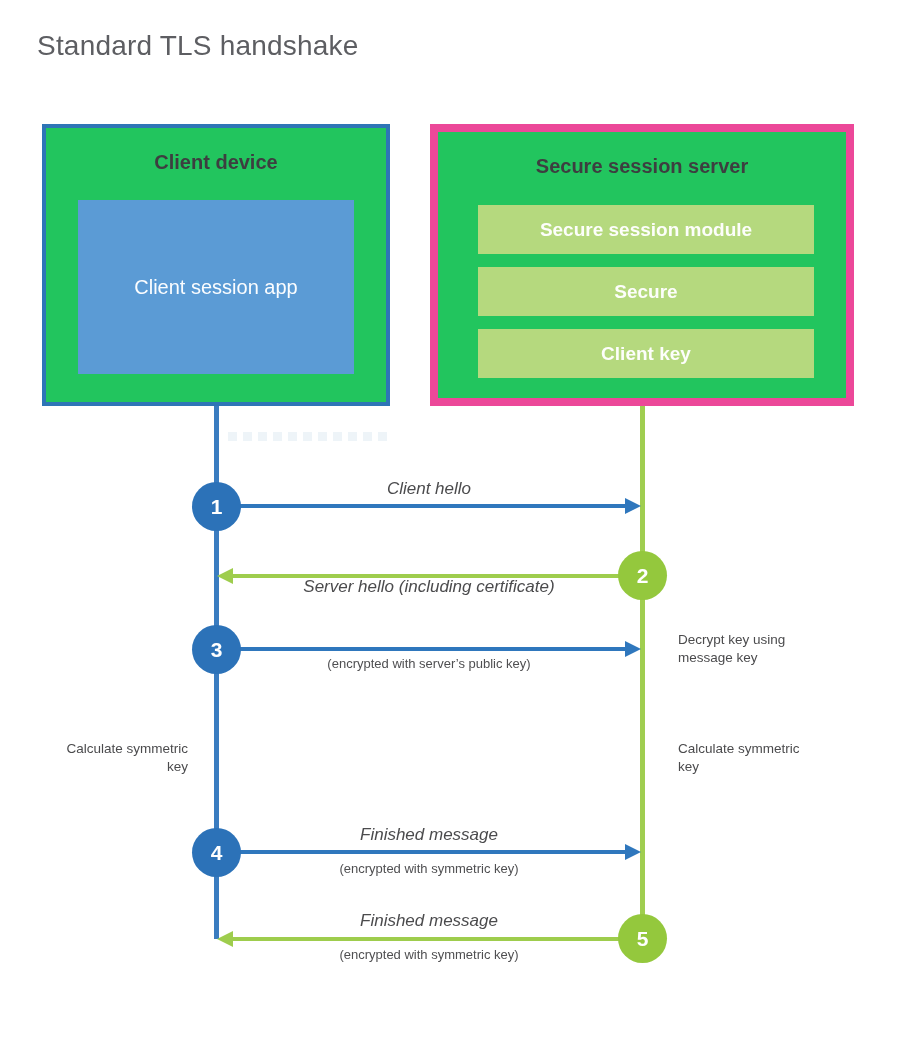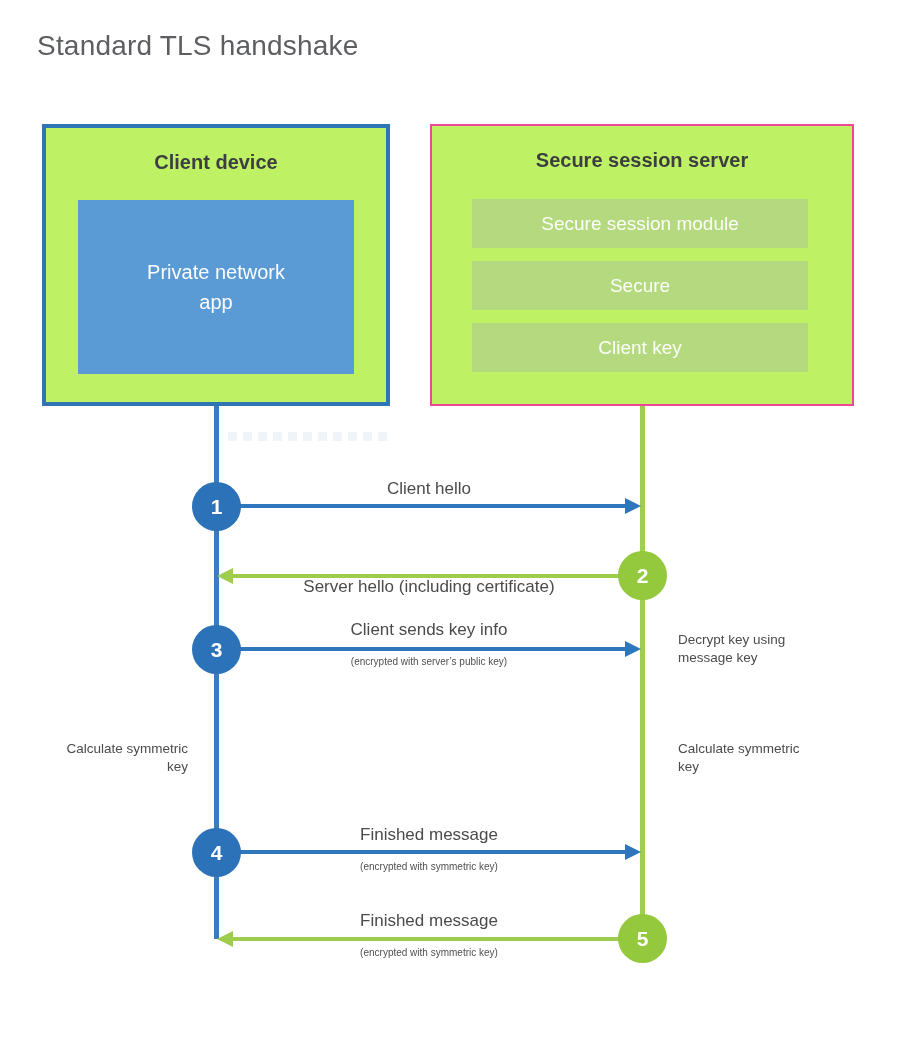--- a/index.html
+++ b/index.html
@@ -5,34 +5,34 @@
   html,body { margin:0; padding:0; background:#ffffff; }
   .canvas {
     position:relative; width:900px; height:1012px; background:#ffffff;
     font-family:"Liberation Sans", sans-serif; overflow:hidden;
   }
   .title {
     position:absolute; left:37px; top:30px; margin:0;
     font-size:28px; font-weight:300; color:#5d5e62; letter-spacing:0.2px;
   }
   
-  .box { position:absolute; top:124px; height:282px; background:#bef264; box-sizing:border-box; }
+  .box { position:absolute; top:124px; height:282px; background:#22c55e; box-sizing:border-box; }
   .client-box { left:42px; width:348px; border:4px solid #2e75b6; }
-  .server-box { left:430px; width:424px; border:2px solid #ec4899; }
+  .server-box { left:430px; width:424px; border:8px solid #ec4899; }
   .box-heading {
     margin-top:23px; text-align:center; font-size:20px; font-weight:700; color:#3d3e40;
   }
   .client-app {
     position:absolute; left:32px; top:72px; width:276px; height:174px;
     background:#5b9bd5; display:flex; align-items:center; justify-content:center;
   }
   .client-app-label {
     color:#fbfdff; font-size:20px; text-align:center; line-height:1.5; max-width:165px;
   }
-  .server-bars { position:absolute; left:40px; top:73px; width:336px; }
+  .server-bars { position:absolute; left:40px; top:73px; width:336px;font-weight:bold; }
   .server-bar {
     height:49px; margin-bottom:13px; background:#b5d97e; color:#fdfefb;
     font-size:19px; display:flex; align-items:center; justify-content:center;
   }
   
   .vline { position:absolute; top:406px; width:5px; height:533px; z-index:1; }
   .vline.blue { left:214px; background:#3a7cc0; }
   .vline.green { left:640px; background:#a0ce50; }
   .faint-dashes {
     position:absolute; left:228px; top:432px; width:162px; height:9px;
@@ -54,42 +54,42 @@
   .step-circle {
     position:absolute; width:49px; height:49px; border-radius:50%;
     display:flex; align-items:center; justify-content:center;
     color:#fff; font-size:21px; font-weight:700; z-index:3;
   }
   .step-circle.blue { background:#2c72b8; }
   .step-circle.green { background:#94c83d; }
   
   .msg-label {
     position:absolute; left:216px; width:426px; text-align:center;
-    font-size:17px; color:#4b4b4d;
+    font-size:17px; color:#4b4b4d;font-style:italic;
   }
   .msg-sublabel {
     position:absolute; left:216px; width:426px; text-align:center;
-    font-size:10px; color:#4f4f51;
+    font-size:13px; color:#4f4f51;
   }
   .side-note { position:absolute; font-size:13.5px; color:#4b4b4d; line-height:1.32; }
   .note-calc-left  { left:56px;  width:132px; top:740px; text-align:right; }
   .note-decrypt    { left:678px; width:140px; top:631px; text-align:left; }
   .note-calc-right { left:678px; width:140px; top:740px; text-align:left; }
 </style>
 </head>
 <body>
 
 <div class="canvas">
 
   <h1 class="title">Standard TLS handshake</h1>
 
   <div class="box client-box">
     <div class="box-heading">Client device</div>
     <div class="client-app">
-      <span class="client-app-label">Private network app</span>
+      <span class="client-app-label">Client session app</span>
     </div>
   </div>
 
   <div class="box server-box">
     <div class="box-heading">Secure session server</div>
     <div class="server-bars">
       <div class="server-bar">Secure session module</div>
       <div class="server-bar">Secure</div>
       <div class="server-bar">Client key</div>
     </div>
@@ -104,21 +104,20 @@
     <span class="head"></span>
   </div>
   <div class="step-circle blue" style="left:192px;top:482px">1</div>
 
   <div class="msg-label" style="top:577px">Server hello (including certificate)</div>
   <div class="arrow green left" style="top:574px">
     <span class="head"></span>
   </div>
   <div class="step-circle green" style="left:618px;top:551px">2</div>
 
-  <div class="msg-label" style="top:620px">Client sends key info</div>
   <div class="arrow blue right" style="top:647px">
     <span class="head"></span>
   </div>
   <div class="msg-sublabel" style="top:656px">(encrypted with server’s public key)</div>
   <div class="step-circle blue" style="left:192px;top:625px">3</div>
 
   <div class="side-note note-decrypt">Decrypt key using message key</div>
   <div class="side-note note-calc-left">Calculate symmetric key</div>
   <div class="side-note note-calc-right">Calculate symmetric key</div>
 

